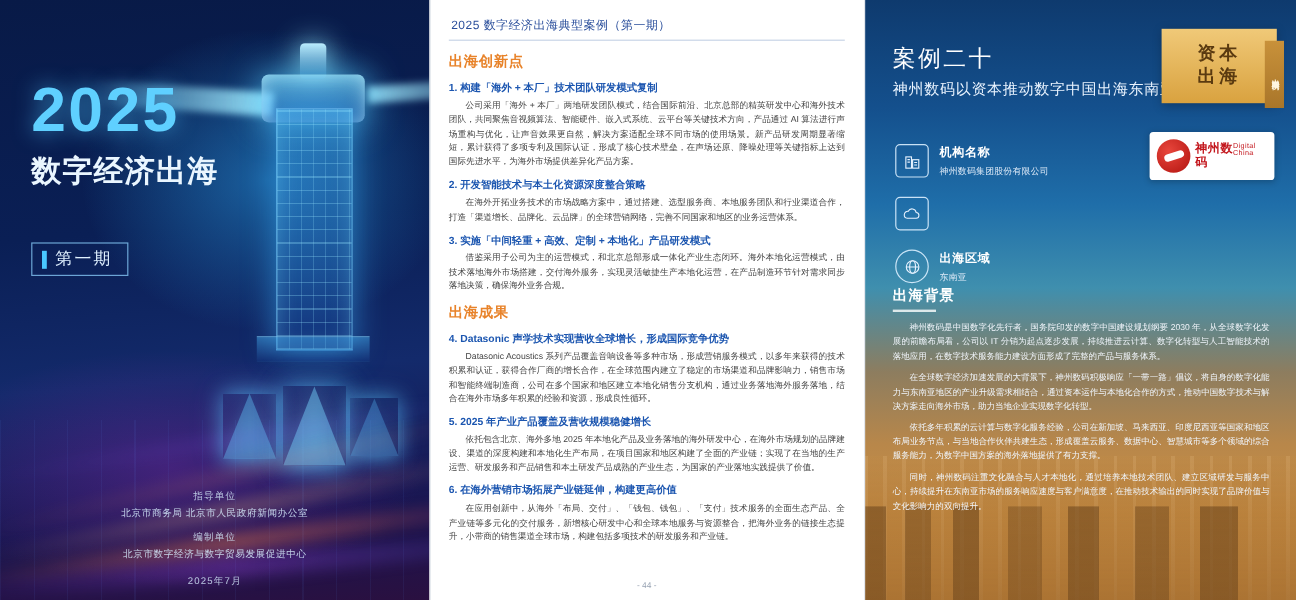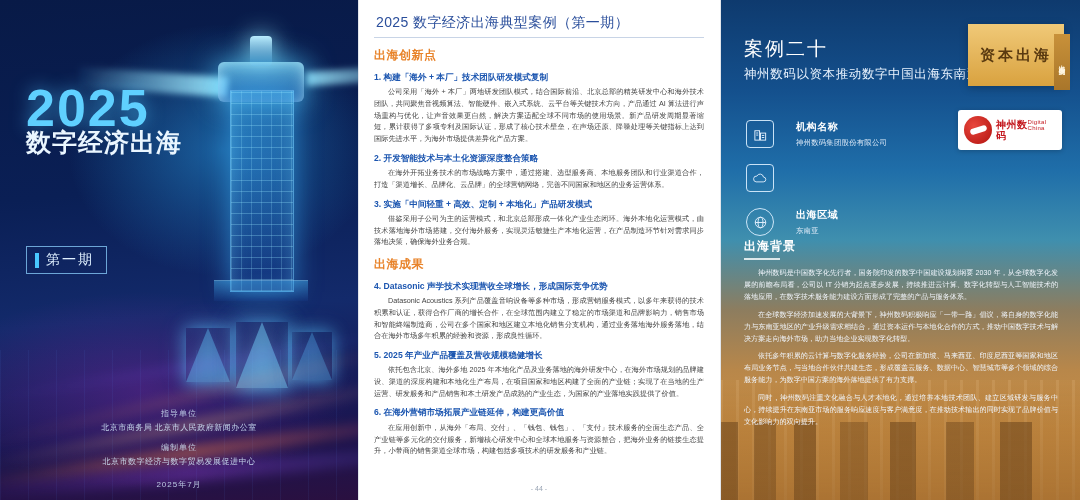--- a/index.html
+++ b/index.html
@@ -81,47 +81,47 @@
     border-left:22px solid transparent;border-right:22px solid transparent;
     border-bottom:54px solid rgba(100,205,255,.38);filter:drop-shadow(0 0 8px rgba(110,210,255,.8));}
   .sail.b{left:236px;width:0;height:0;border:none;bottom:112px;
     border-left:26px solid transparent;border-right:26px solid transparent;
     border-bottom:66px solid rgba(120,215,255,.45);filter:drop-shadow(0 0 10px rgba(120,215,255,.9));}
   .sail.c{left:292px;width:0;height:0;border:none;bottom:120px;
     border-left:20px solid transparent;border-right:20px solid transparent;
     border-bottom:48px solid rgba(90,195,255,.30);filter:drop-shadow(0 0 8px rgba(110,210,255,.7));}
 
   .cover-title{
-    position:absolute;left:26px;top:78px;
+    position:absolute;left:26px;top:62px;
     font-size:52px;font-weight:bold;letter-spacing:2px;
     color:#5fd0ff;text-shadow:0 0 18px rgba(80,200,255,.65);
   }
   .cover-sub1{position:absolute;left:26px;top:126px;font-size:25px;font-weight:bold;color:#eaf6ff;letter-spacing:1px;}
   .cover-sub2{position:absolute;left:26px;top:160px;font-size:25px;font-weight:bold;color:#eaf6ff;letter-spacing:1px;}
   .issue-badge{
     position:absolute;left:26px;top:202px;display:flex;align-items:center;gap:7px;
     padding:4px 12px 4px 8px;border:1px solid rgba(140,210,255,.75);
-    color:#dff0ff;font-size:14px;letter-spacing:2px;margin-top:44px;
+    color:#dff0ff;font-size:14px;letter-spacing:2px;
   }
   .issue-badge .bar{width:4px;height:15px;background:#49c8ff;display:inline-block;}
 
   .cover-foot{position:absolute;left:0;right:0;bottom:10px;text-align:center;color:#cfe2f5;}
   .cf-label{font-size:8px;opacity:.85;margin-bottom:3px;letter-spacing:1px;}
   .cf-orgs{font-size:8px;opacity:.9;letter-spacing:.5px;}
   .cf-gap{height:9px;}
   .cf-date{font-size:8px;opacity:.85;margin-top:12px;letter-spacing:1px;}
 
   
   .textpage{
     position:relative;width:362px;height:500px;flex:0 0 362px;
     background:#ffffff;padding:0 16px;box-sizing:border-box;
     color:#333;
   }
   .tp-header{
-    font-size:14px;color:#2a4e9b;padding:14px 0 5px 2px;letter-spacing:.4px;
+    font-size:10px;color:#2a4e9b;padding:14px 0 5px 2px;letter-spacing:.4px;
   }
   .tp-rule{height:1px;background:#c8d4e6;margin-bottom:9px;}
   .tp-h1{font-size:12px;color:#e8832a;font-weight:bold;margin:8px 0 6px;letter-spacing:.5px;}
   .tp-h2{font-size:8.6px;color:#1c56b0;font-weight:bold;margin:7px 0 3px;line-height:1.45;}
   .tp-p{font-size:7.2px;color:#444;line-height:1.62;text-align:justify;margin:0 0 6px;}
   .tp-p.ind{text-indent:14px;}
   .tp-foot{position:absolute;left:0;right:0;bottom:8px;text-align:center;font-size:7px;color:#98a3b3;}
 
   
   .casepage{
@@ -146,21 +146,21 @@
         rgba(90,55,20,.40) 120px 148px, rgba(0,0,0,0) 148px 170px,
         rgba(90,55,20,.55) 170px 196px, rgba(0,0,0,0) 196px 226px,
         rgba(90,55,20,.45) 226px 254px, rgba(0,0,0,0) 254px 280px,
         rgba(90,55,20,.55) 280px 312px, rgba(0,0,0,0) 312px 340px);
   }
   .case-num{position:absolute;left:24px;top:36px;font-size:19px;font-weight:normal;letter-spacing:2px;color:#fff;}
   .case-title{position:absolute;left:24px;top:66px;font-size:12.5px;color:#eaf4ff;letter-spacing:.6px;}
   .ribbon{
     position:absolute;right:16px;top:24px;width:96px;height:62px;
     background:linear-gradient(180deg,#f0c978,#d9a23f);
-    display:flex;flex-direction:row;align-items:center;justify-content:center;
+    display:flex;flex-direction:column;align-items:center;justify-content:center;
     color:#5a3a10;font-weight:bold;font-size:15px;letter-spacing:3px;line-height:1.25;
     box-shadow:0 2px 8px rgba(0,0,0,.25);
   }
   .ribbon .side{
     position:absolute;right:-6px;top:10px;width:16px;height:56px;
     background:linear-gradient(180deg,#c8913a,#a9762a);
     color:#fff7e2;font-size:6.5px;writing-mode:vertical-rl;text-align:center;
     display:flex;align-items:center;justify-content:center;letter-spacing:1px;
   }
   .logo-chip{
@@ -169,21 +169,21 @@
     box-shadow:0 1px 5px rgba(0,0,0,.22);
   }
   .logo-mark{width:28px;height:28px;border-radius:50%;
     background:radial-gradient(circle at 35% 35%,#e8463c,#b2130f);flex:0 0 28px;position:relative;}
   .logo-mark:after{content:"";position:absolute;left:6px;top:11px;width:17px;height:6px;border-radius:4px;background:#fff;transform:rotate(-18deg);}
   .logo-txt{display:flex;flex-direction:row;line-height:1.15;}
   .logo-cn{font-size:10px;font-weight:bold;color:#c3161c;letter-spacing:.5px;}
   .logo-en{font-size:6px;color:#c3161c;letter-spacing:.3px;}
 
   .info-list{position:absolute;left:26px;top:120px;width:210px;}
-  .info-item{display:flex;align-items:center;gap:22px;margin-bottom:16px;}
+  .info-item{display:flex;align-items:center;gap:9px;margin-bottom:16px;}
   .info-ico{width:26px;height:26px;flex:0 0 26px;border:1.2px solid rgba(220,240,255,.9);
     border-radius:4px;display:flex;align-items:center;justify-content:center;}
   .info-ico.circ{border-radius:50%;}
   .info-ico svg{display:block;}
   .info-k{font-size:10px;font-weight:bold;color:#ffffff;letter-spacing:.6px;margin-bottom:3px;}
   .info-v{font-size:7.4px;color:#dce9f7;line-height:1.5;letter-spacing:.2px;}
 
   .bg-h{position:absolute;left:24px;top:238px;font-size:12px;font-weight:bold;letter-spacing:1px;color:#fff;}
   .bg-rule{position:absolute;left:24px;top:258px;width:36px;height:2px;background:rgba(255,255,255,.8);}
   .bg-body{position:absolute;left:24px;top:268px;width:314px;font-size:7.1px;line-height:1.68;

